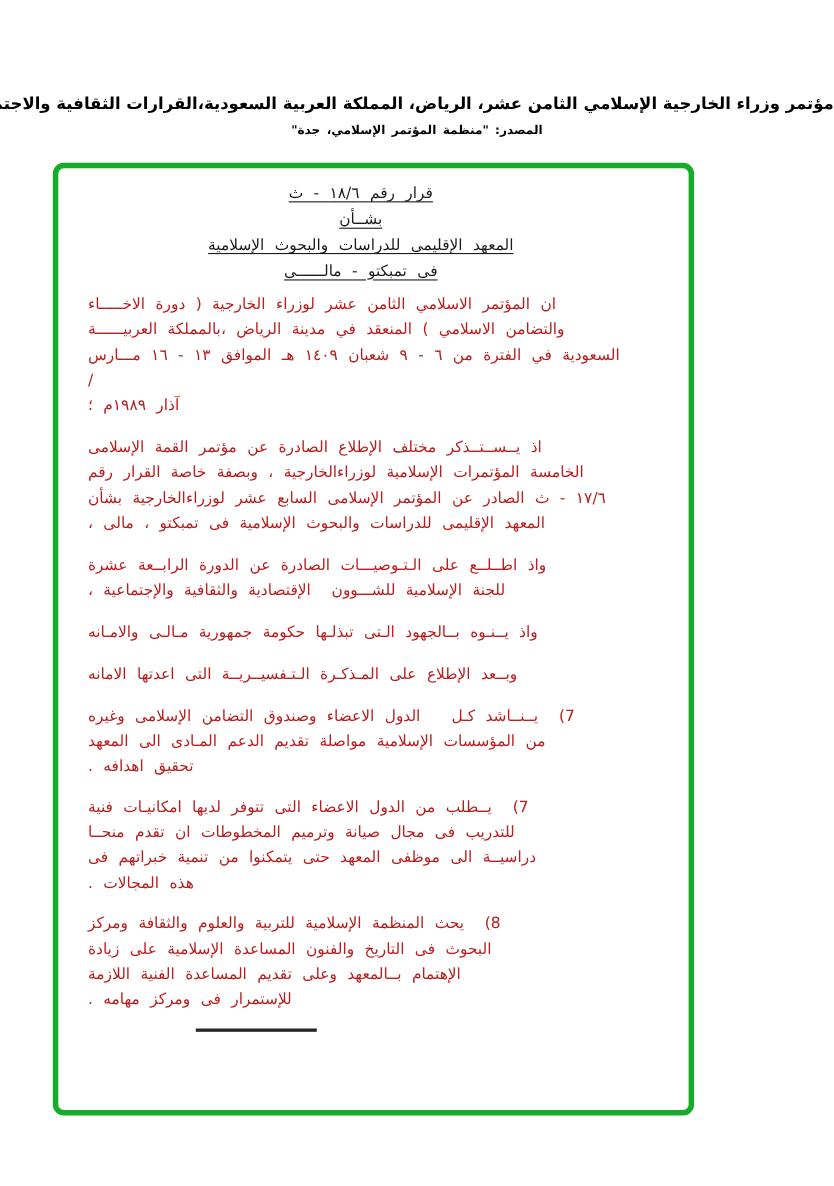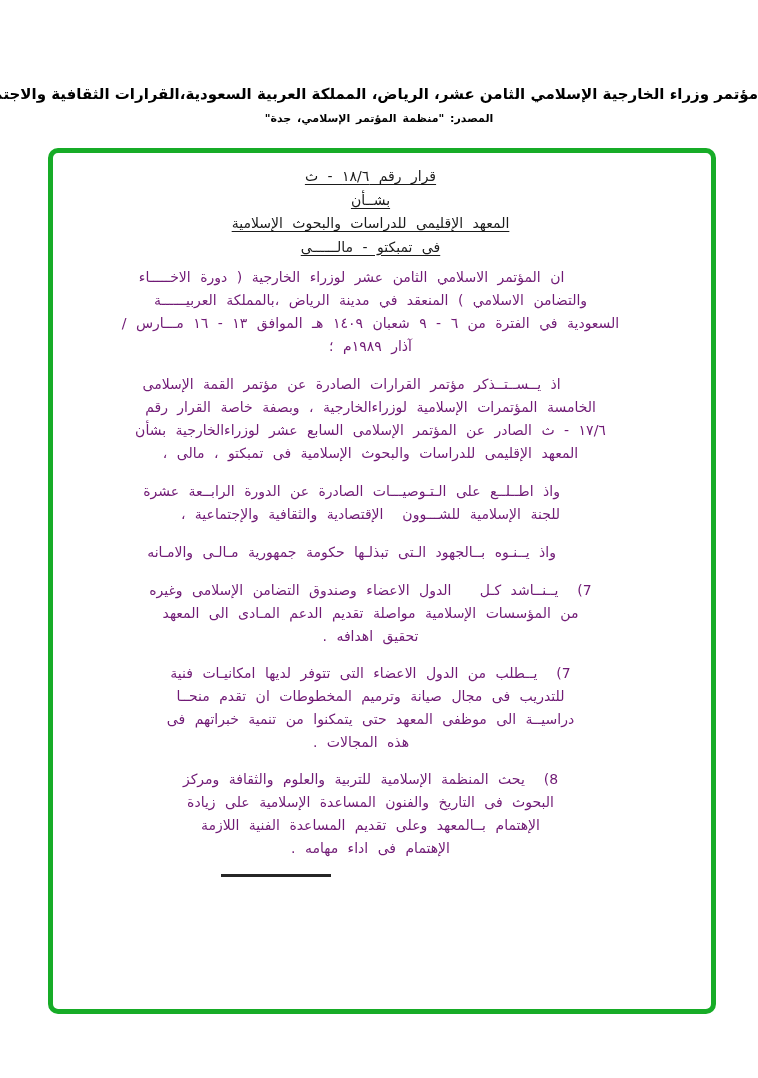--- a/index.html
+++ b/index.html
@@ -10,34 +10,34 @@
   .citation{
     direction:rtl;text-align:center;font-weight:bold;color:#000;
     font-size:15px;line-height:20px;margin-top:84px;white-space:nowrap;
   }
   .source{
     direction:rtl;text-align:center;font-weight:bold;color:#000;
     font-size:11px;line-height:15px;margin-top:7px;word-spacing:2px;
   }
   .doc-box{
     box-sizing:border-box;
-    position:absolute;left:48px;top:148px;width:668px;height:866px;
+    position:absolute;left:48px;top:148px;width:583px;height:866px;
     border:5px solid #17ac27;border-radius:10px;background:#fff;
     direction:rtl;padding:12px 50px 0 27px;
   }
   .title-block{margin-bottom:7px;}
   .title-line{
     text-align:center;font-size:14px;line-height:23.5px;color:#1b1b1b;
     white-space:pre-wrap;word-spacing:5px;
     text-decoration:underline;text-underline-offset:3px;
   }
   .para{margin-bottom:15px;}
   .item{margin-bottom:14px;}
   .line{
-    text-align:center;font-size:14px;line-height:23px;color:#701a75;
+    text-align:left;font-size:14px;line-height:23px;color:#b91c1c;
     white-space:pre-wrap;word-spacing:5px;
   }
   .separator{
     width:110px;border-top:3px solid #262626;height:0;
     margin:9px auto 0 auto;transform:translateX(-95px);
   }
 </style>
 </head>
 <body>
 
@@ -57,52 +57,53 @@
       </div>
 
     <div>
         <div class="para">
           <div class="line">    ان المؤتمر الاسلامي الثامن عشر لوزراء الخارجية ( دورة الاخـــــاء</div>
           <div class="line">والتضامن الاسلامي ) المنعقد في مدينة الرياض ،بالمملكة العربيــــــة</div>
           <div class="line">السعودية في الفترة من ٦ - ٩ شعبان ١٤٠٩ هـ الموافق ١٣ - ١٦ مـــارس /</div>
           <div class="line">آذار ١٩٨٩م ؛</div>
         </div>
         <div class="para">
-          <div class="line">    اذ يــســتــذكر مؤتمر القرارات الصادرة عن مؤتمر القمة الإسلامى</div>
+          <div class="line">    اذ يــســتــذكر مختلف الإطلاع الصادرة عن مؤتمر القمة الإسلامى</div>
           <div class="line">الخامسة المؤتمرات الإسلامية لوزراءالخارجية ، وبصفة خاصة القرار رقم</div>
           <div class="line">١٧/٦ - ث الصادر عن المؤتمر الإسلامى السابع عشر لوزراءالخارجية بشأن</div>
           <div class="line">المعهد الإقليمى للدراسات والبحوث الإسلامية فى تمبكتو ، مالى ،</div>
         </div>
         <div class="para">
           <div class="line">    واذ اطــلــع على الـتـوصيـــات الصادرة عن الدورة الرابــعة عشرة</div>
           <div class="line">للجنة الإسلامية للشـــوون  الإقتصادية والثقافية والإجتماعية ،</div>
         </div>
         <div class="para">
           <div class="line">    واذ يــنـوه بــالجهود الـتى تبذلـها حكومة جمهورية مـالـى والامـانه</div>
         </div>
         <div class="para">
+          <div class="line">        وبــعد الإطلاع على المـذكـرة الـتـفسيــريــة التى اعدتها الامانه</div>
         </div>
       </div>
 
     <div>
         <div class="item">
           <div class="line">7)  يــنــاشد كـل   الدول الاعضاء وصندوق التضامن الإسلامى وغيره</div>
           <div class="line">من المؤسسات الإسلامية مواصلة تقديم الدعم المـادى الى المعهد</div>
           <div class="line">تحقيق اهدافه .</div>
         </div>
         <div class="item">
           <div class="line">7)  يــطلب من الدول الاعضاء التى تتوفر لديها امكانيـات فنية</div>
           <div class="line">للتدريب فى مجال صيانة وترميم المخطوطات ان تقدم منحــا</div>
           <div class="line">دراسيــة الى موظفى المعهد حتى يتمكنوا من تنمية خبراتهم فى</div>
           <div class="line">  هذه المجالات .</div>
         </div>
         <div class="item">
           <div class="line">8)  يحث المنظمة الإسلامية للتربية والعلوم والثقافة ومركز</div>
           <div class="line">البحوث فى التاريخ والفنون المساعدة الإسلامية على زيادة</div>
           <div class="line">الإهتمام بــالمعهد وعلى تقديم المساعدة الفنية اللازمة</div>
-          <div class="line">الإهتمام فى اداء مهامه .</div>
+          <div class="line">للإستمرار فى ومركز مهامه .</div>
         </div>
       </div>
 
     <div class="separator"></div>
   </div>
 
 </div>
 
 </body></html>

